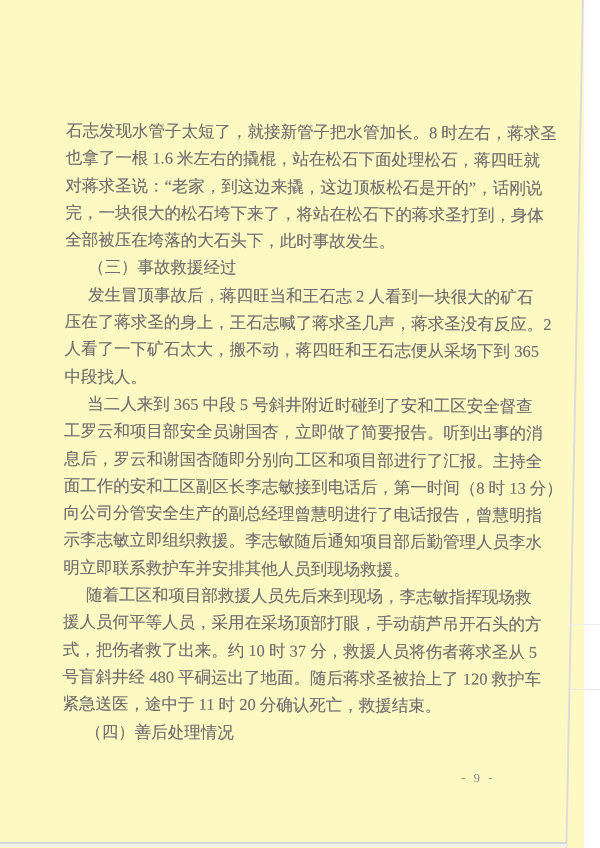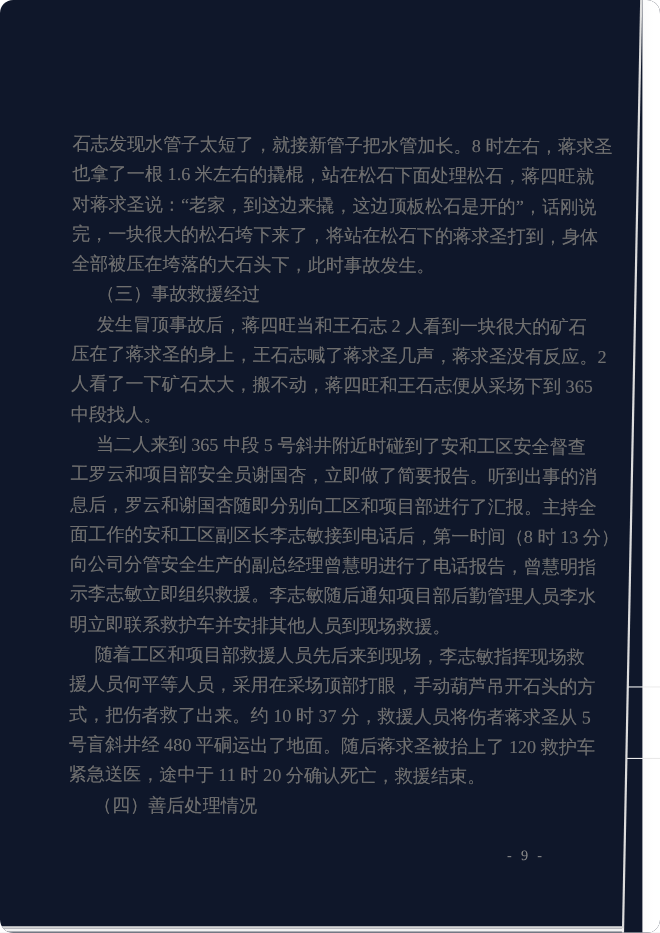--- a/index.html
+++ b/index.html
@@ -4,24 +4,23 @@
 <style>
   html, body {
     margin: 0;
     padding: 0;
     background: #ffffff;
   }
   .screen {
     position: relative;
     width: 600px;
     height: 848px;
-    background: #0f172a;
+    background: #fef9c3;
     overflow: hidden;
     font-family: "Liberation Serif", "DejaVu Serif", serif;
-    border-radius: 12px;
   }
   
   .edge-right {
     position: absolute;
     left: 582px;
     top: -4px;
     width: 1.5px;
     height: 862px;
     background: #dcdcdc;
     transform: rotate(1.12deg);

